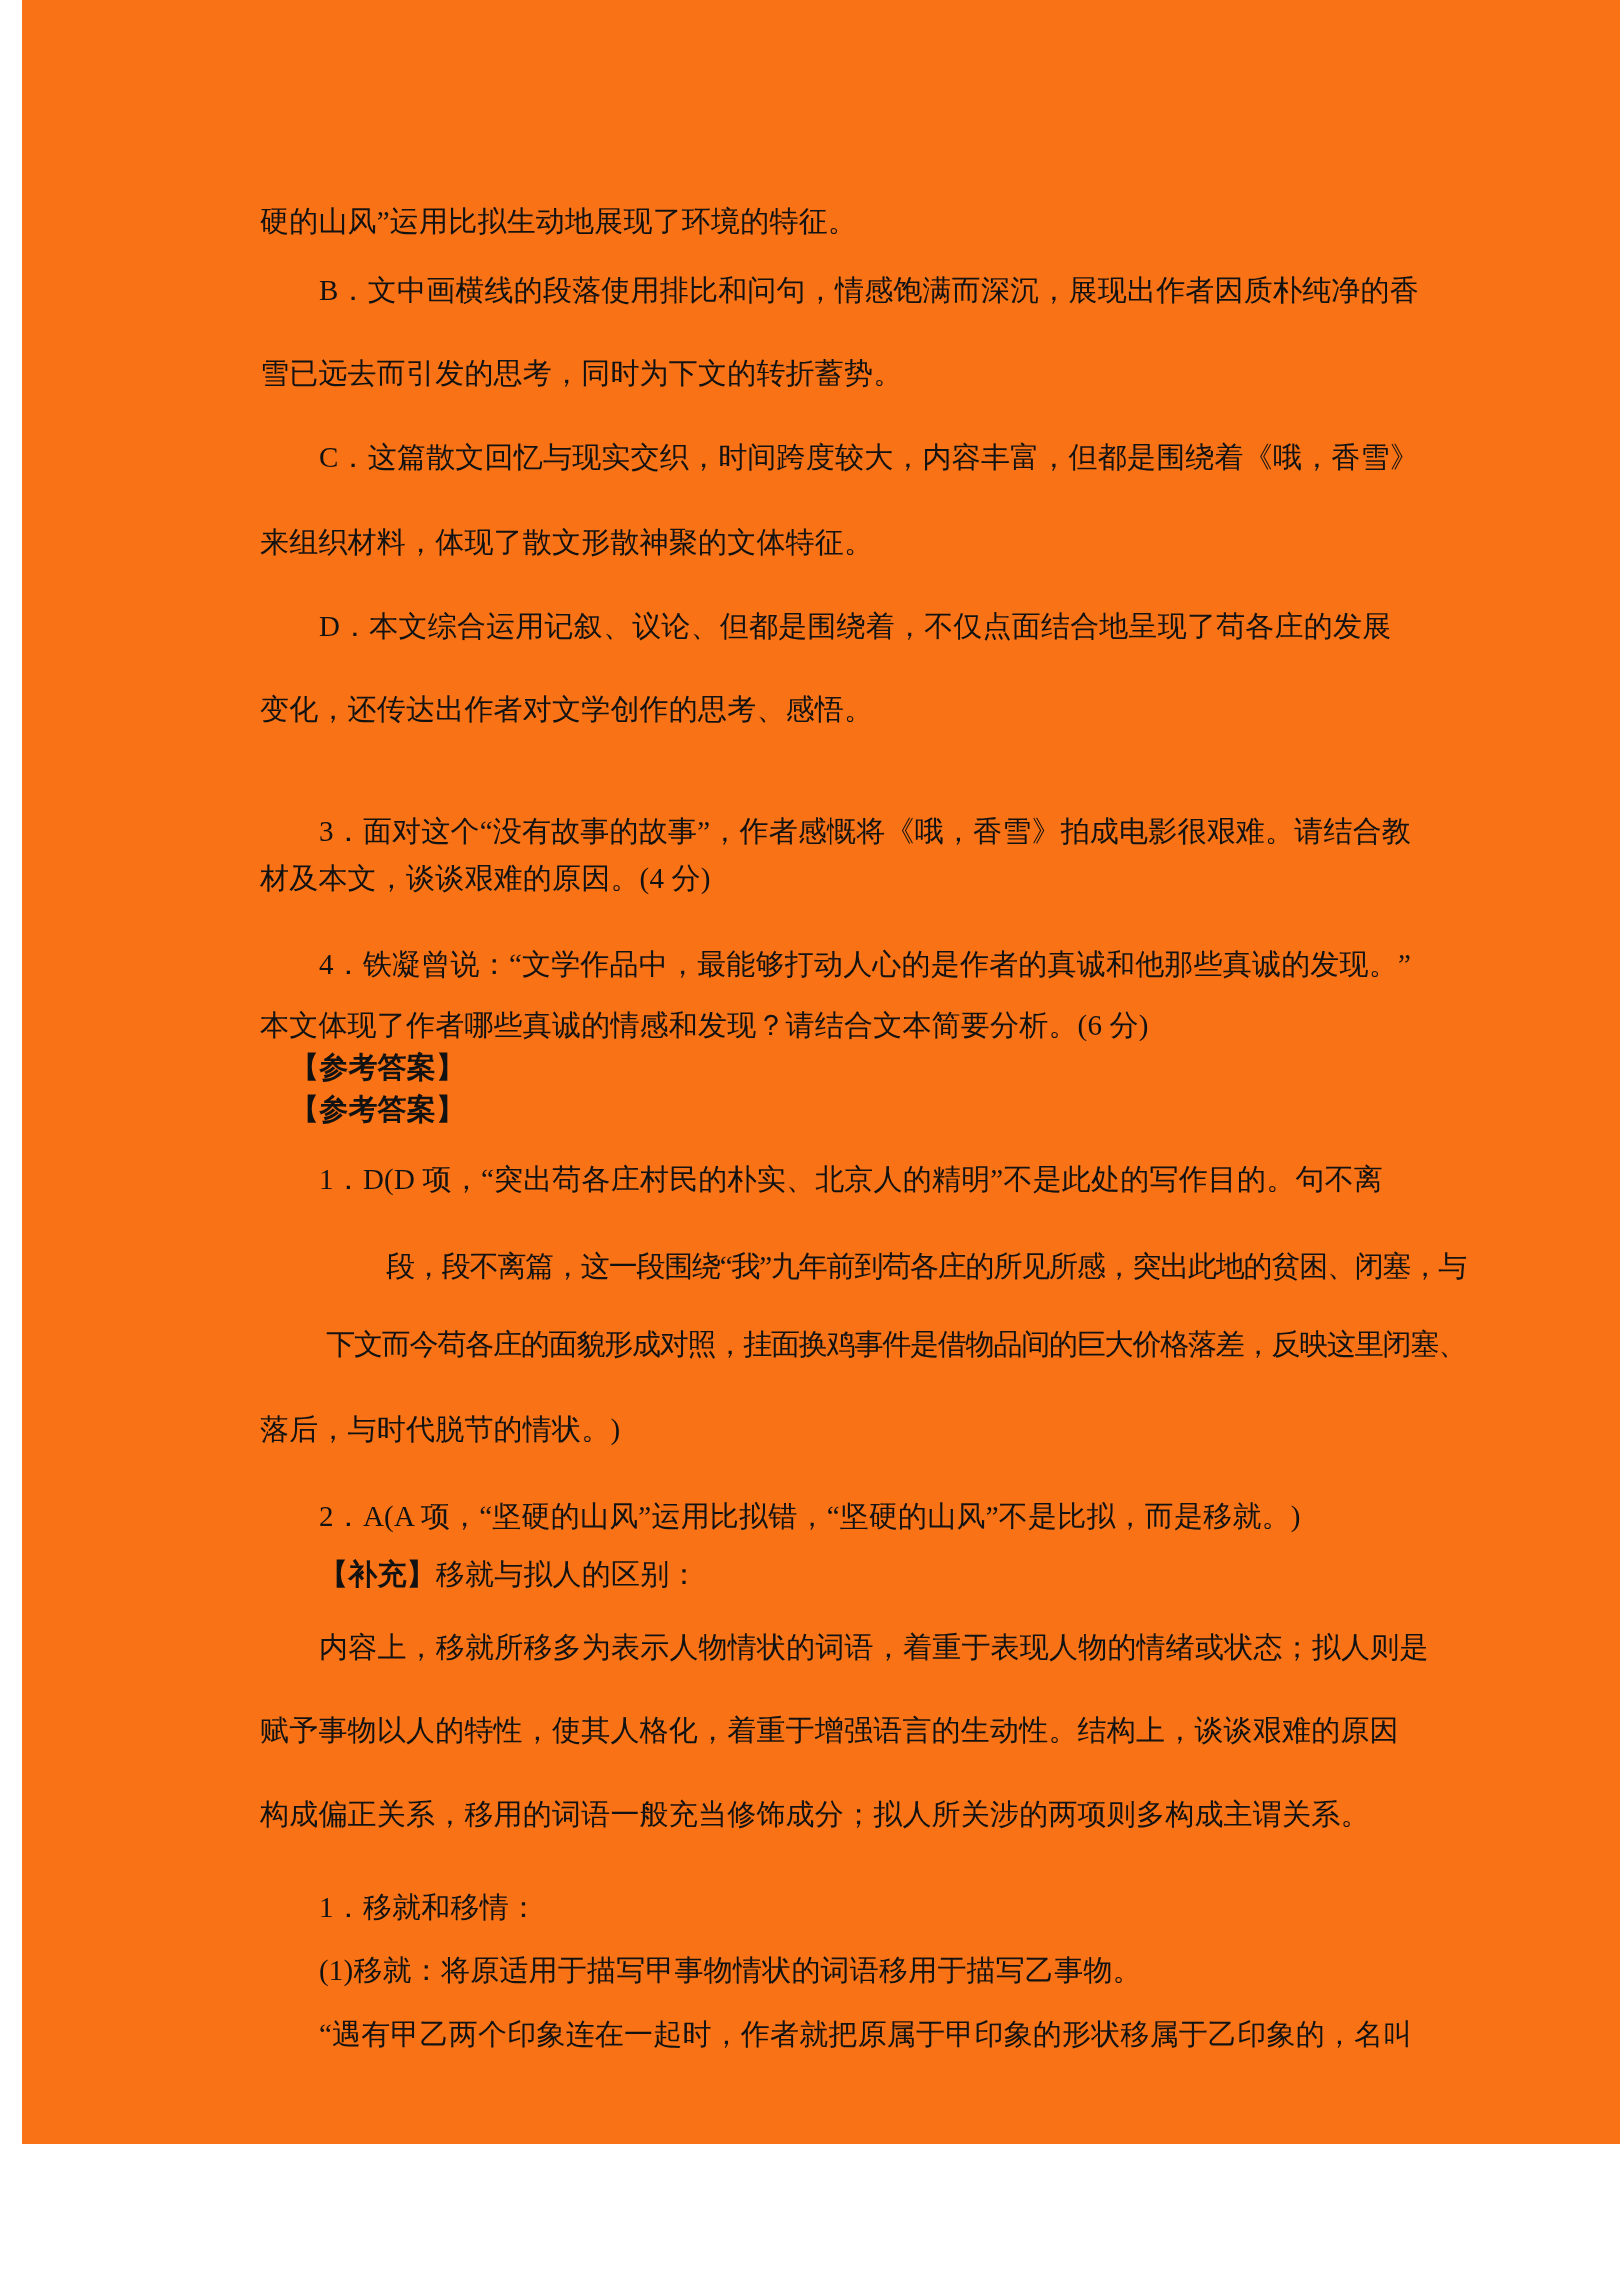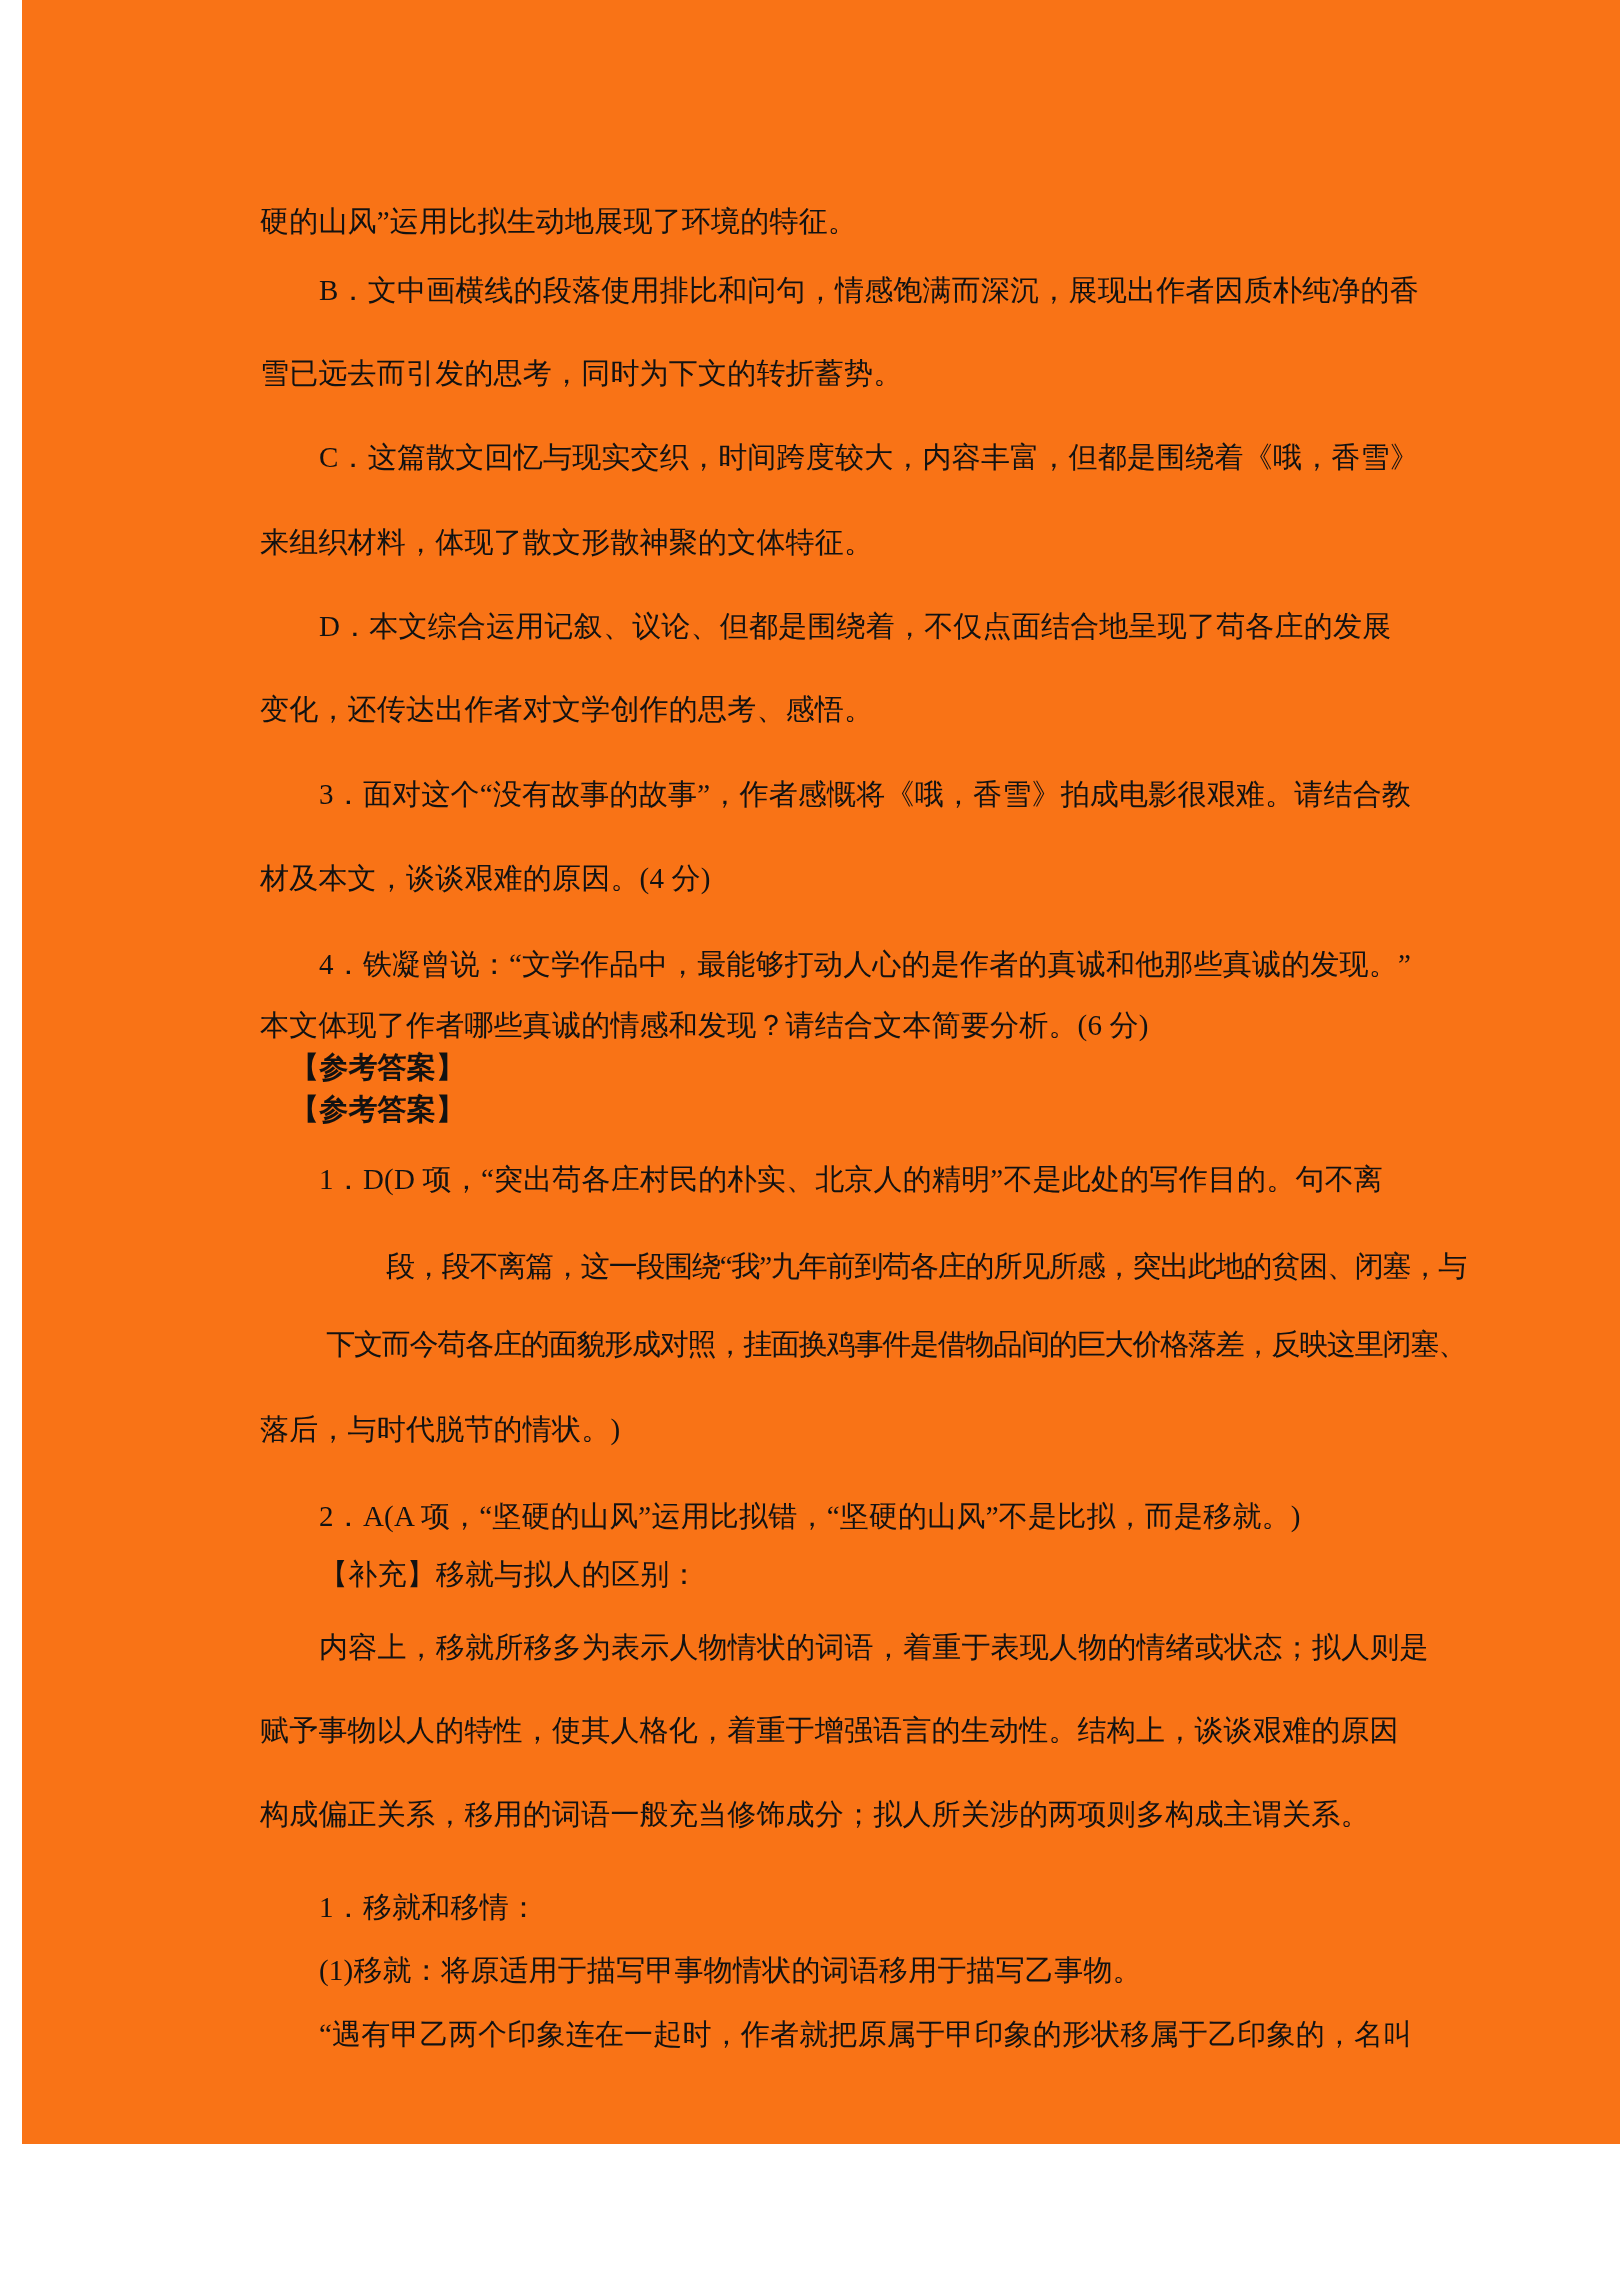--- a/index.html
+++ b/index.html
@@ -23,35 +23,35 @@
     width: 1206px;
     font-size: 29px;
     line-height: 39px;
     white-space: nowrap;
     letter-spacing: 0.2px;
   }
   .ind2 { text-indent: 59px; }   
   .ind1 { text-indent: 30px; }   
   .bold { font-weight: bold; }
   .tight { letter-spacing: -1.2px; text-align: right; }
-  .label { font-weight: normal; }
+  .label { font-weight: bold; }
 </style>
 </head>
 <body>
 
 <div class="page">
 
   <div class="line" style="top:202px">硬的山风”运用比拟生动地展现了环境的特征。</div>
   <div class="line ind2" style="top:271px">B．文中画横线的段落使用排比和问句，情感饱满而深沉，展现出作者因质朴纯净的香</div>
   <div class="line" style="top:354px">雪已远去而引发的思考，同时为下文的转折蓄势。</div>
   <div class="line ind2" style="top:438px">C．这篇散文回忆与现实交织，时间跨度较大，内容丰富，但都是围绕着《哦，香雪》</div>
   <div class="line" style="top:523px">来组织材料，体现了散文形散神聚的文体特征。</div>
   <div class="line ind2" style="top:607px">D．本文综合运用记叙、议论、但都是围绕着，不仅点面结合地呈现了苟各庄的发展</div>
   <div class="line" style="top:690px">变化，还传达出作者对文学创作的思考、感悟。</div>
-  <div class="line ind2" style="top:775px">3．面对这个“没有故事的故事”，作者感慨将《哦，香雪》拍成电影很艰难。请结合教</div>
+  <div class="line ind2" style="top:812px">3．面对这个“没有故事的故事”，作者感慨将《哦，香雪》拍成电影很艰难。请结合教</div>
   <div class="line" style="top:859px">材及本文，谈谈艰难的原因。(4 分)</div>
   <div class="line ind2" style="top:945px">4．铁凝曾说：“文学作品中，最能够打动人心的是作者的真诚和他那些真诚的发现。”</div>
   <div class="line" style="top:1006px">本文体现了作者哪些真诚的情感和发现？请结合文本简要分析。(6 分)</div>
   <div class="line ind1 bold" style="top:1048px">【参考答案】</div>
   <div class="line ind1 bold" style="top:1090px">【参考答案】</div>
   <div class="line ind2" style="top:1160px">1．D(D 项，“突出苟各庄村民的朴实、北京人的精明”不是此处的写作目的。句不离</div>
   <div class="line tight" style="top:1247px">段，段不离篇，这一段围绕“我”九年前到苟各庄的所见所感，突出此地的贫困、闭塞，与</div>
   <div class="line tight" style="top:1325px">下文而今苟各庄的面貌形成对照，挂面换鸡事件是借物品间的巨大价格落差，反映这里闭塞、</div>
   <div class="line" style="top:1410px">落后，与时代脱节的情状。)</div>
   <div class="line ind2" style="top:1497px">2．A(A 项，“坚硬的山风”运用比拟错，“坚硬的山风”不是比拟，而是移就。)</div>

